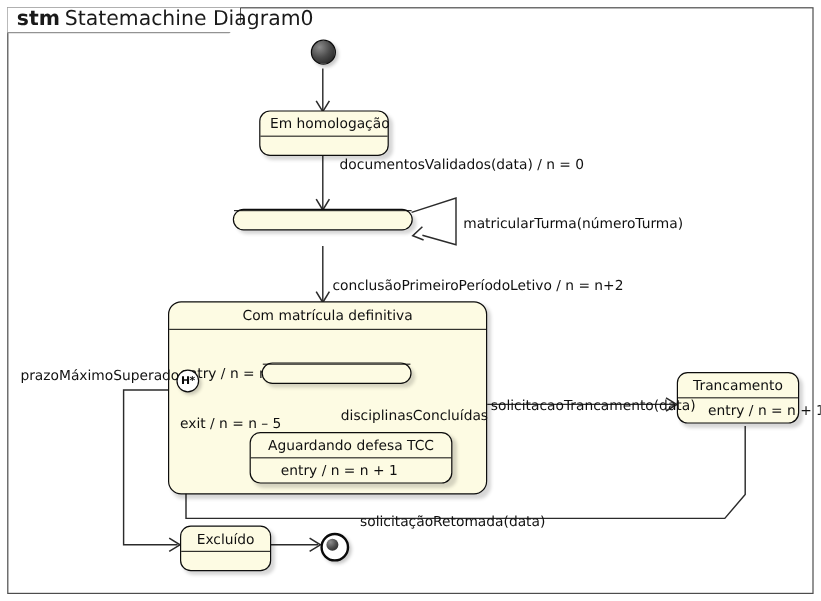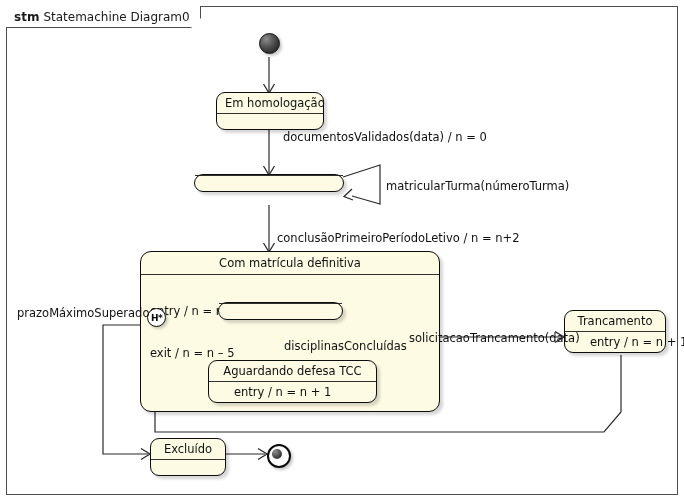--- a/index.html
+++ b/index.html
@@ -6,22 +6,22 @@
   body{font-family:"DejaVu Sans","Liberation Sans",sans-serif;}
 
   #canvas{position:relative;width:684px;height:501px;background:#ffffff;overflow:hidden;}
 
   
   .frame{position:absolute;left:6px;top:6px;width:672px;height:489px;
          border:1px solid #4d4d4d;background:transparent;box-sizing:border-box;}
   .frame-tab{position:absolute;left:6px;top:6px;height:22px;
              border:1px solid #4d4d4d;border-left:none;border-top:none;background:#ffffff;
              box-sizing:border-box;}
-  .frame-tab-inner{position:absolute;left:6px;top:6px;height:22px;display:flex;align-items:center;
-                   padding:0 8px 0 8px;white-space:nowrap;font-size:12px;color:#1a1a1a;}
+  .frame-tab-inner{position:absolute;left:6px;top:6px;height:22px;display:flex;align-items:flex-start;
+                   padding:0 8px 0 8px;white-space:nowrap;font-size:17px;color:#1a1a1a;}
   .frame-tab-inner b{font-weight:bold;margin-right:4px;}
 
   
   .state{position:absolute;box-sizing:border-box;
          background:#fdfbe3;border:1.6px solid #0d0d0d;border-radius:9px;
          box-shadow:3px 3px 3px rgba(0,0,0,0.16);}
   .state-title{text-align:center;font-size:11.5px;color:#101010;
                padding:3px 8px 3px 8px;white-space:nowrap;}
   .state-sep{height:1px;background:#0d0d0d;opacity:.85;}
   .state-body{font-size:11.5px;color:#101010;padding:3px 25px;white-space:pre;line-height:1.25;}
@@ -109,21 +109,21 @@
     <div class="state-title">Em homologação</div>
     <div class="state-sep"></div>
     <div class="state-body empty"></div>
   </div>
 
   <div class="state" style="left:194px;top:174px;width:150px;">
     <div class="state-sep"></div>
     <div class="state-body empty"></div>
   </div>
 
-  <div class="composite" style="left:140px;top:251px;width:300px;height:161px;">
+  <div class="composite" style="left:140px;top:251px;width:266px;height:161px;">
     <div class="composite-title">Com matrícula definitiva</div>
     <div class="composite-sep"></div>
   </div>
   <div class="composite-actions" style="left:150px;top:276px;">
     <div>entry / n = n  + 3</div>
     <div>exit / n = n – 5</div>
   </div>
 
   <div class="history" style="left:147px;top:308px;">H*</div>
 
@@ -150,15 +150,16 @@
     <div class="state-body empty"></div>
   </div>
 
   <div class="final" style="left:267px;top:444px;"></div>
 
   <div class="elabel" style="left:283px;top:130px;">documentosValidados(data) / n = 0</div>
   <div class="elabel" style="left:386px;top:179px;">matricularTurma(númeroTurma)</div>
   <div class="elabel" style="left:277px;top:217px;margin-top:14px;">conclusãoPrimeiroPeríodoLetivo / n = n+2</div>
   <div class="elabel" style="left:284px;top:339px;">disciplinasConcluídas</div>
   <div class="elabel" style="left:409px;top:331px;">solicitacaoTrancamento(data)</div>
+  <div class="elabel" style="left:300px;top:427px;">solicitaçãoRetomada(data)</div>
   <div class="elabel" style="left:17px;top:306px;">prazoMáximoSuperado</div>
 
 </div>
 
 </body></html>

